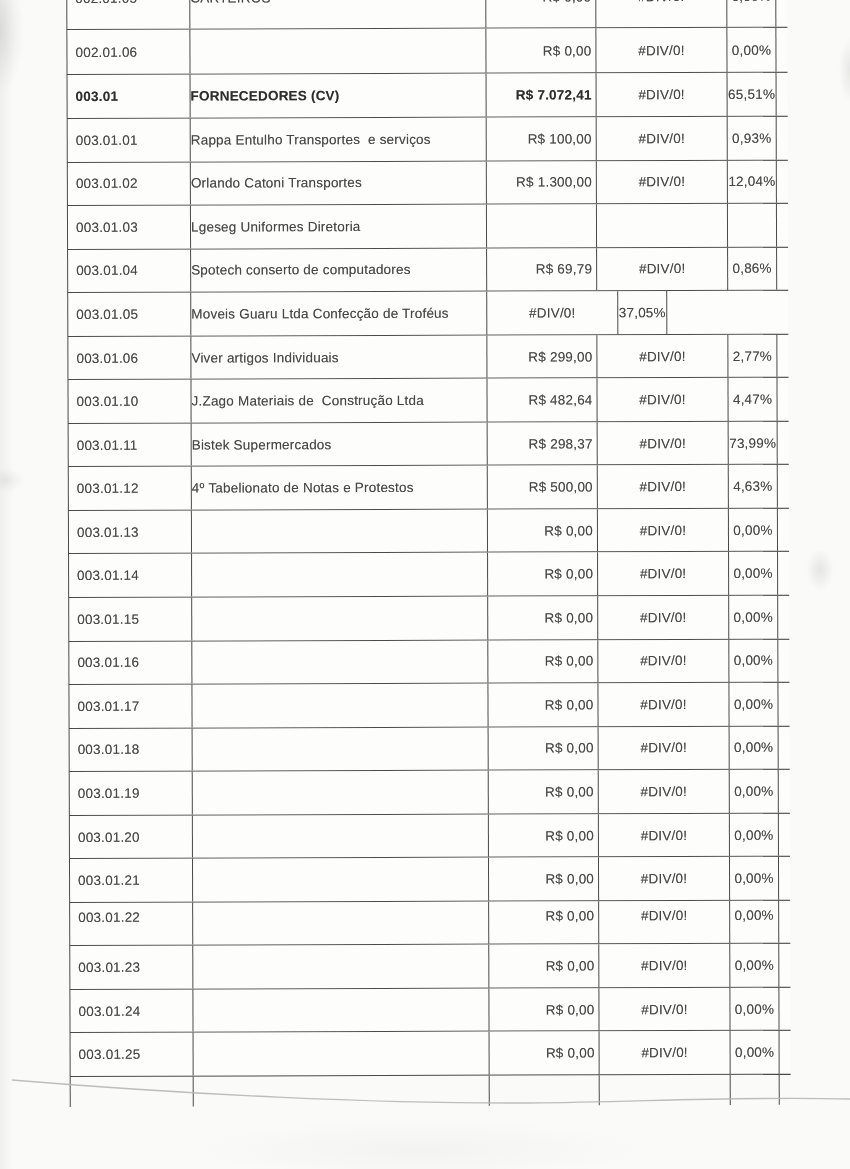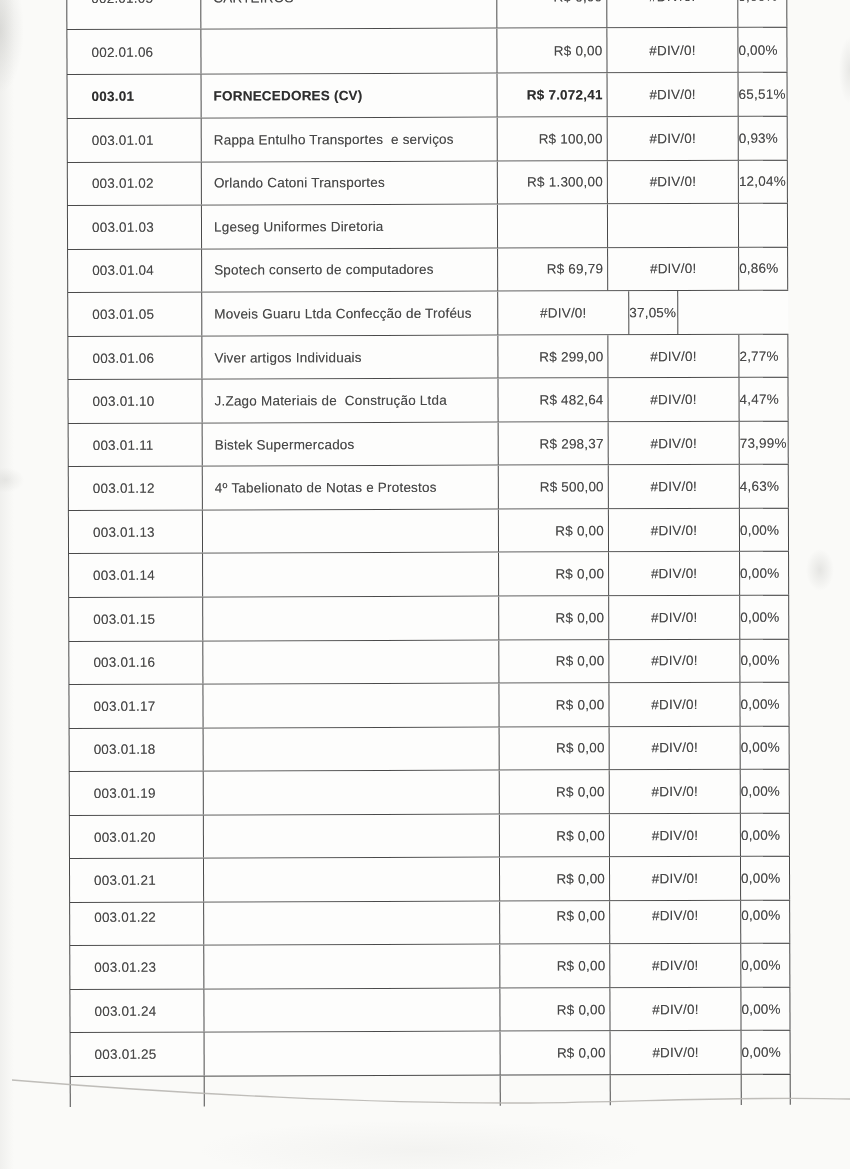--- a/index.html
+++ b/index.html
@@ -44,25 +44,25 @@
     height:43.55px;
     border-bottom:1.5px solid var(--line);
     background:rgba(255,255,255,.55);
   }
   .cell{
     display:flex;align-items:center;
     border-left:1.5px solid var(--line);
     overflow:hidden;
   }
   .cell span{white-space:pre;}
-  .cell.code {width:134px;padding-left:24px;}
-  .cell.desc {width:296px;padding-left:12px;}
+  .cell.code {width:123px;padding-left:8px;}
+  .cell.desc {width:296px;}
   .cell.value{width:110px;justify-content:flex-end;padding-right:4px;}
   .cell.error{width:131px;justify-content:center;}
-  .cell.pct  {width:50px;justify-content:flex-start;border-right:1.5px solid var(--line);}
+  .cell.pct  {width:50px;justify-content:center;border-right:1.5px solid var(--line);}
   
   .row-cutoff{height:47px;}
   .row-cutoff .cell{align-items:flex-start;padding-top:8px;}
   .row-first{height:45px;}
   .row-bold{height:44px;}
   .row-bold .cell.code span,
   .row-bold .cell.desc span,
   .row-bold .cell.value span{font-weight:bold;color:var(--ink-bold);}
   .row-texttop .cell{align-items:flex-start;padding-top:7px;}
   .row-partial{height:30px;border-bottom:none;background:transparent;}

